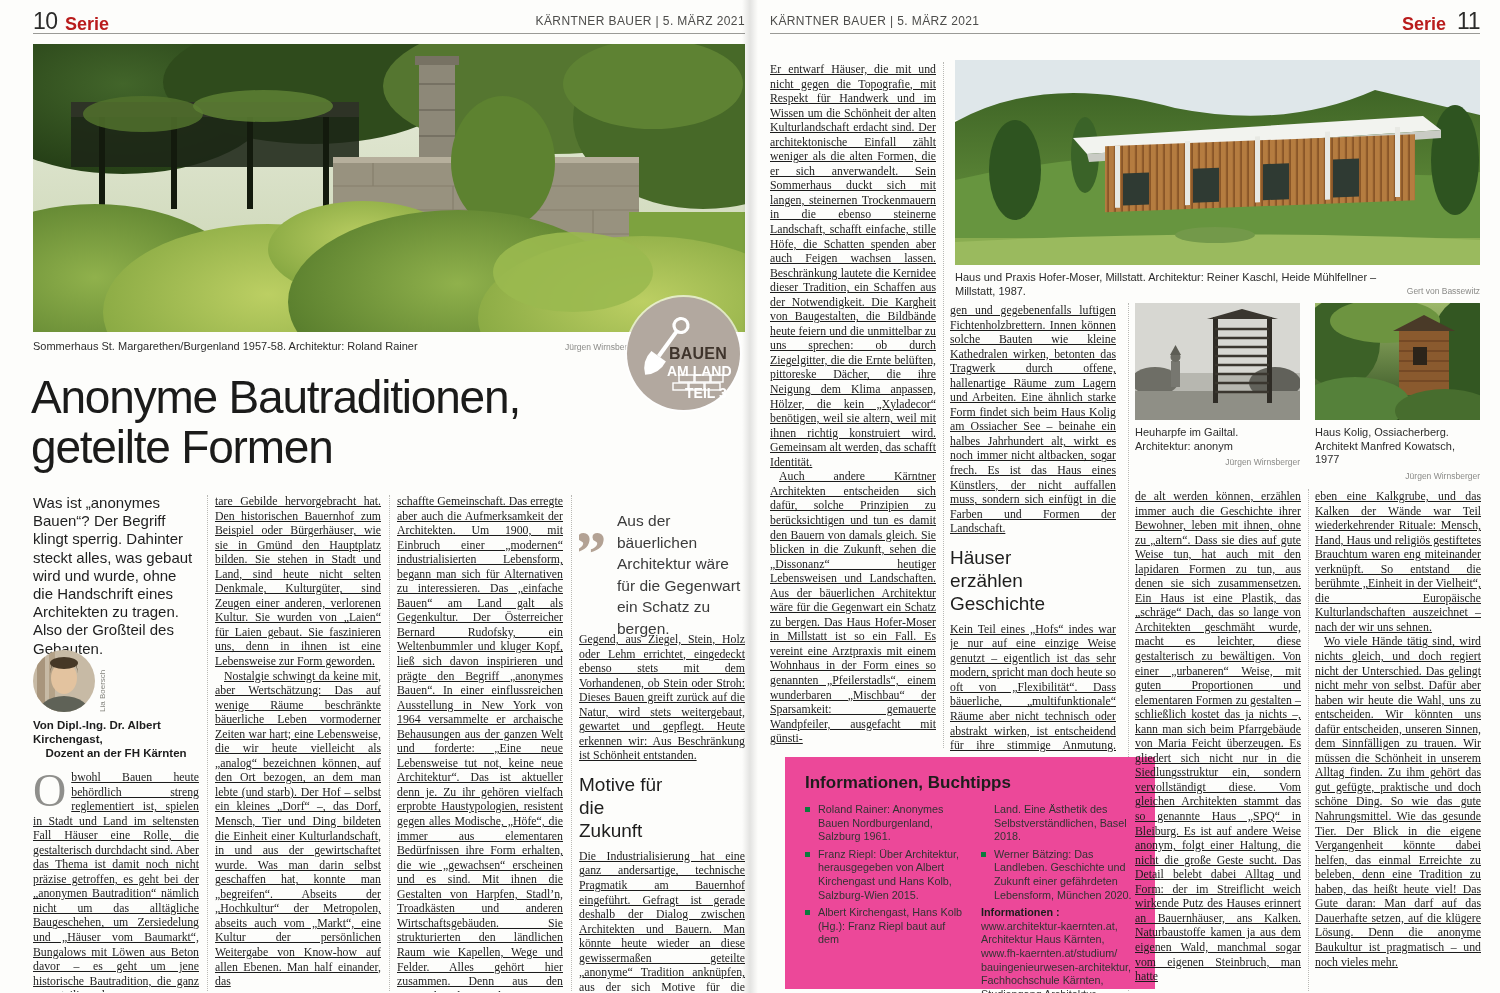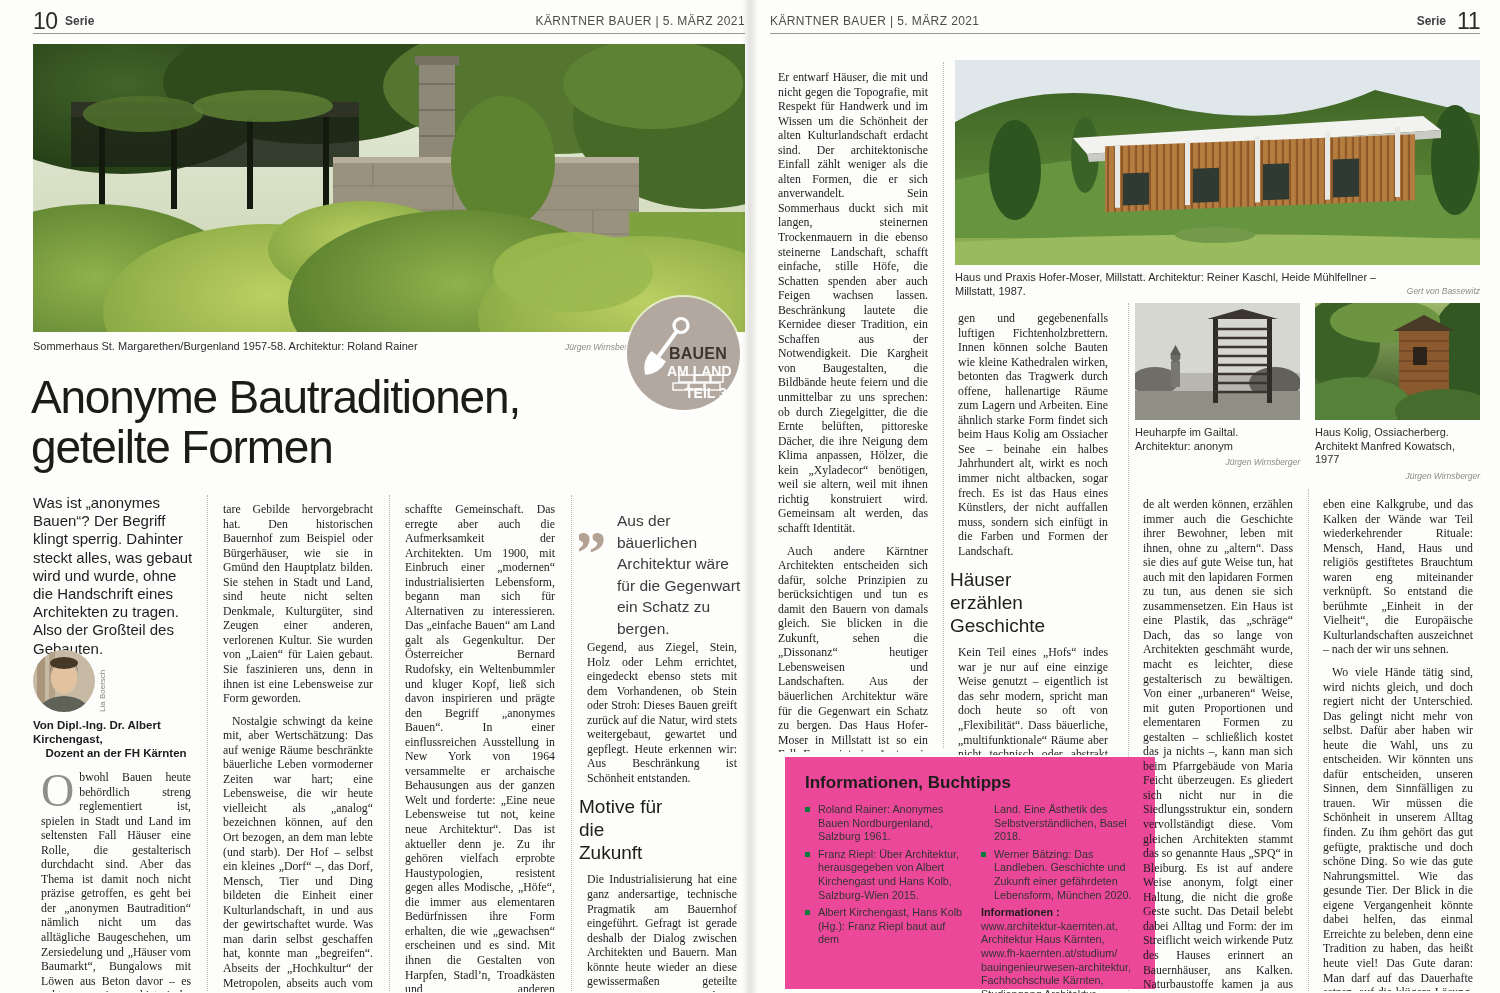--- a/index.html
+++ b/index.html
@@ -1,40 +1,40 @@
 <!DOCTYPE html>
 <html lang="de"><head>
 <meta charset="utf-8">
 <style>
   html,body{margin:0;padding:0;background:#e9e9e7;}
   #paper{position:relative;width:1500px;height:993px;background:#fdfdfb;overflow:hidden;
          font-family:"Liberation Sans",sans-serif;}
   .abs{position:absolute;}
   
   .pagenum{font-size:23px;color:#2b2b2a;letter-spacing:-.5px;}
-  .serie{font-size:12px;font-weight:bold;color:#404040;}
+  .serie{font-size:18px;font-weight:bold;color:#b91c1c;}
   .masthead{font-size:12px;color:#4c4c4a;letter-spacing:.4px;white-space:nowrap;}
   .hrule{height:1px;background:#9a9a96;}
   
   .headline{font-size:46px;line-height:50px;letter-spacing:-1.2px;color:#1b1b1a;font-weight:500;}
   .intro{font-size:15px;line-height:18.2px;color:#1e1e1e;}
   .byline1{font-size:11.5px;font-weight:bold;color:#1c1c1c;line-height:14px;}
   .byline2{font-size:11.5px;font-weight:bold;color:#1c1c1c;line-height:14px;text-align:center;}
   
   .col{overflow:hidden;}
   .bt{font-family:"Liberation Serif",serif;font-size:11.8px;line-height:14.55px;
-      text-align:justify;color:#1c1c1c;margin:8px;hyphens:auto;}
+      text-align:justify;color:#1c1c1c;margin:0;hyphens:auto;text-decoration:underline;}
   .indent{text-indent:9px;}
   .dropcap{float:left;font-family:"Liberation Serif",serif;font-size:46px;line-height:42px;
            color:#8f8f8c;padding-right:5px;font-weight:normal;}
   .subhead{font-size:19px;line-height:23px;color:#1d1d1c;margin:10px 0 7px 0;font-weight:500;}
   .colrule{width:0;border-left:1px dotted #b9b9b5;}
   
   .caption{font-size:11px;line-height:13.5px;color:#2c2c2c;}
-  .credit{font-size:8.5px;color:#8b8b88;font-style:italic;}
+  .credit{font-size:8.5px;color:#8b8b88;}
   .vcredit{writing-mode:vertical-rl;transform:rotate(180deg);font-size:8px;color:#85857f;height:62px;}
   
   .pq{position:relative;padding-left:38px;}
   .pq-glyph{position:absolute;left:-4px;top:-26px;font-family:"Liberation Serif",serif;
             font-size:64px;color:#b3a294;font-weight:bold;}
   .pq-text{font-size:15.5px;line-height:21.5px;color:#3b3b3b;}
   
   .infobox{background:#ec4899;padding:16px 8px 12px 20px;box-sizing:border-box;}
   .ib-title{font-size:17px;font-weight:600;color:#1d1d1c;margin-bottom:10px;}
   .ib-cols{display:flex;gap:18px;}

